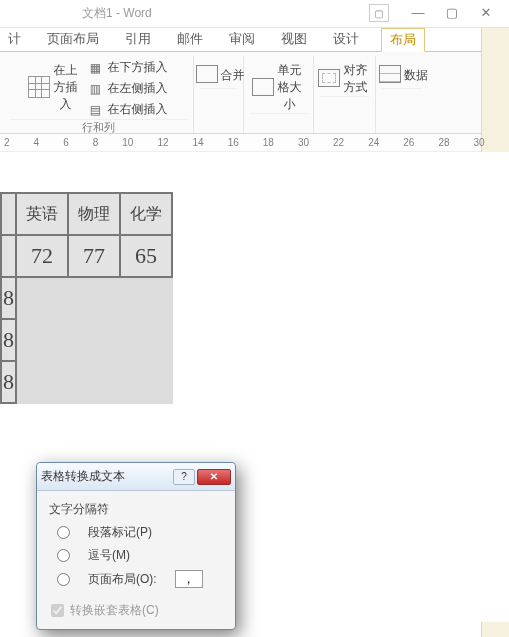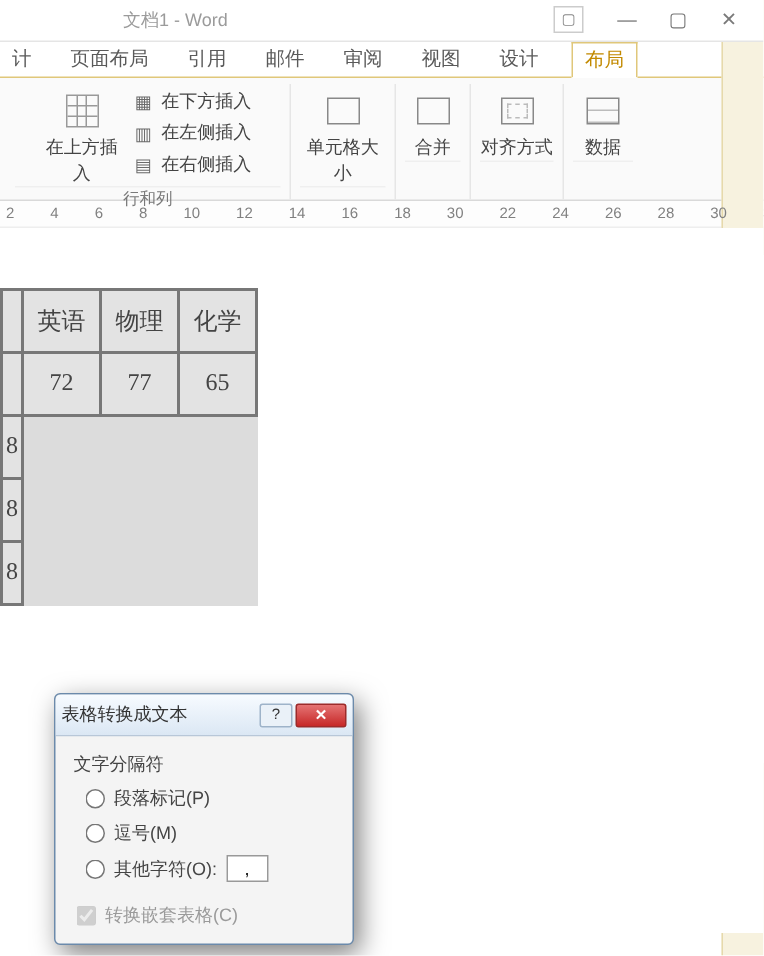--- a/index.html
+++ b/index.html
@@ -90,21 +90,21 @@
     border-right: 1px solid #e6e6e6;
     padding: 0 6px;
     display: flex;
     flex-direction: column;
     align-items:center;
     justify-content:flex-start;
   }
   .ribbon-group.last { border-right:none; }
   .rg-body { display:flex; gap:4px; flex:1; align-items:flex-start;}
   .big-btn {
-    display:flex; flex-direction:column; align-items:center; justify-content:center;
+    display:flex; flex-direction:row; align-items:center; justify-content:center;
     width:54px; padding-top:4px;
   }
   .big-btn .icon {
     width:28px;height:28px;display:flex;align-items:center;justify-content:center;
     font-size:18px;color:#6b6b6b;
   }
   .big-btn .lbl { font-size:12px; text-align:center; margin-top:2px;}
   .small-col { display:flex; flex-direction:column; gap:2px; padding-top:2px;}
   .small-btn { display:flex; align-items:center; gap:4px; font-size:12px; padding:1px 2px;}
   .small-btn .icon { width:16px;height:16px;display:flex;align-items:center;justify-content:center;font-size:12px;color:#6b6b6b;}
@@ -146,21 +146,21 @@
   }
   .doc-table {
     position:absolute;
     left:0; top:40px;
     border-collapse:collapse;
     background:#dcdcdc;
   }
   .doc-table td{
     border:2px solid #777;
     width:52px;height:42px;
-    font-size:16px;
+    font-size:22px;
     text-align:center;
     background:#e3e3e3;
     font-family:"SimSun",serif;
   }
   .doc-table td.cut{width:14px;background:#e3e3e3;}
   .doc-table tr.head td{font-size:16px;}
   
   .dialog {
     position:absolute;
     left:36px; top:310px;
@@ -177,21 +177,21 @@
     display:flex;align-items:center;
     padding:12px 4px;
     border-radius:4px 4px 0 0;
     font-size:12px;color:#333;
   }
   .dialog-title .tspace{flex:1;}
   .dlg-btn{width:22px;height:16px;display:flex;align-items:center;justify-content:center;margin-left:2px;border:1px solid #9eb3c9;border-radius:2px;font-size:10px;background:#eaf1f8;}
   .dlg-close{background:linear-gradient(#e57373,#c62828);color:#fff;border:1px solid #9c2b2b;width:34px;font-weight:bold;}
   .dialog-body{padding:10px 12px 6px 12px;}
   .group-title{font-size:12px;margin-bottom:6px;}
-  .radio-row{display:flex;align-items:center;gap:6px;margin:6px 0 6px 8px;font-size:12px;position:relative;}
+  .radio-row{display:flex;align-items:center;gap:18px;margin:6px 0 6px 8px;font-size:12px;position:relative;}
   .radio-row input{margin:0;}
   .radio-row.selected label{border:1px dotted #888;padding:0 2px;}
   .other-input{width:28px;height:18px;border:1px solid #999;background:#fff;text-align:center;font-size:12px;margin-left:6px;}
   .cursor{position:absolute;left:80px;top:1px;font-size:14px;pointer-events:none;}
   .chk-row{display:flex;align-items:center;gap:6px;margin:14px 0 4px 2px;color:#9a9a9a;font-size:12px;}
   .chk-row input{margin:0;}
   
   .rightcol{position:absolute;right:0;top:0;width:28px;height:100%;background:#f7f2df;border-left:1px solid #e6d9ab;}
 </style>
 </head>
@@ -240,36 +240,36 @@
           </div>
         <div class="small-btn">
             <span class="icon">▤</span>
             <span>在右侧插入</span>
           </div>
       </div>
     </div>
     <div class="group-strip">行和列</div>
   </div>
 
+  <div class="ribbon-group" style="width:50px;">
+    <div class="big-btn">
+      <span class="icon">
+          <span class="box-icon"></span>
+        </span>
+      <span class="lbl">合并</span>
+    </div>
+    <div class="group-strip"></div>
+  </div>
+
   <div class="ribbon-group" style="width:70px;">
     <div class="big-btn">
       <span class="icon">
           <span class="box-icon"></span>
         </span>
       <span class="lbl">单元格大小</span>
-    </div>
-    <div class="group-strip"></div>
-  </div>
-
-  <div class="ribbon-group" style="width:50px;">
-    <div class="big-btn">
-      <span class="icon">
-          <span class="box-icon"></span>
-        </span>
-      <span class="lbl">合并</span>
     </div>
     <div class="group-strip"></div>
   </div>
 
   <div class="ribbon-group" style="width:62px;">
     <div class="big-btn">
       <span class="icon">
           <span class="align-icon"></span>
         </span>
       <span class="lbl">对齐方式</span>
@@ -351,21 +351,21 @@
       <div class="radio-row">
         <input type="radio" name="sep" style="">
         <label>段落标记(P)</label>
       </div>
       <div class="radio-row">
         <input type="radio" name="sep" style="">
         <label>逗号(M)</label>
       </div>
       <div class="radio-row">
         <input type="radio" name="sep" style="">
-        <label>其他字符(O):</label>
+        <label>页面布局(O):</label>
         <input class="other-input" value="," style="">
       </div>
 
       <div class="chk-row">
         <input type="checkbox" checked="" disabled="" style="">
         <span>转换嵌套表格(C)</span>
       </div>
     </div>
 
   </div>

